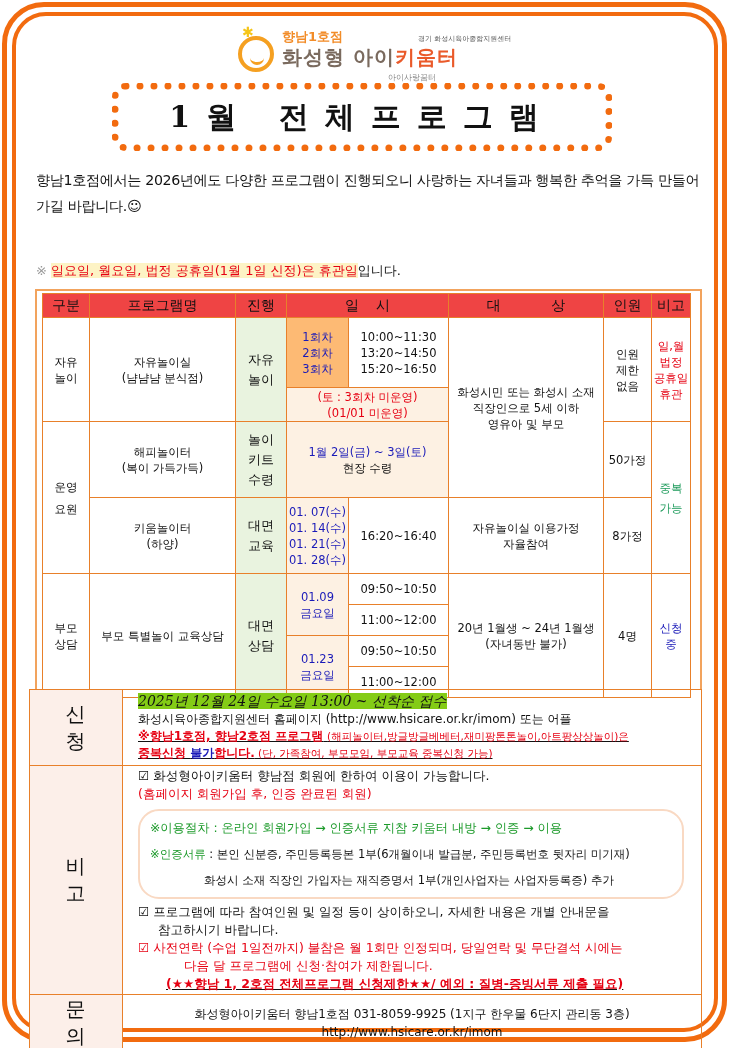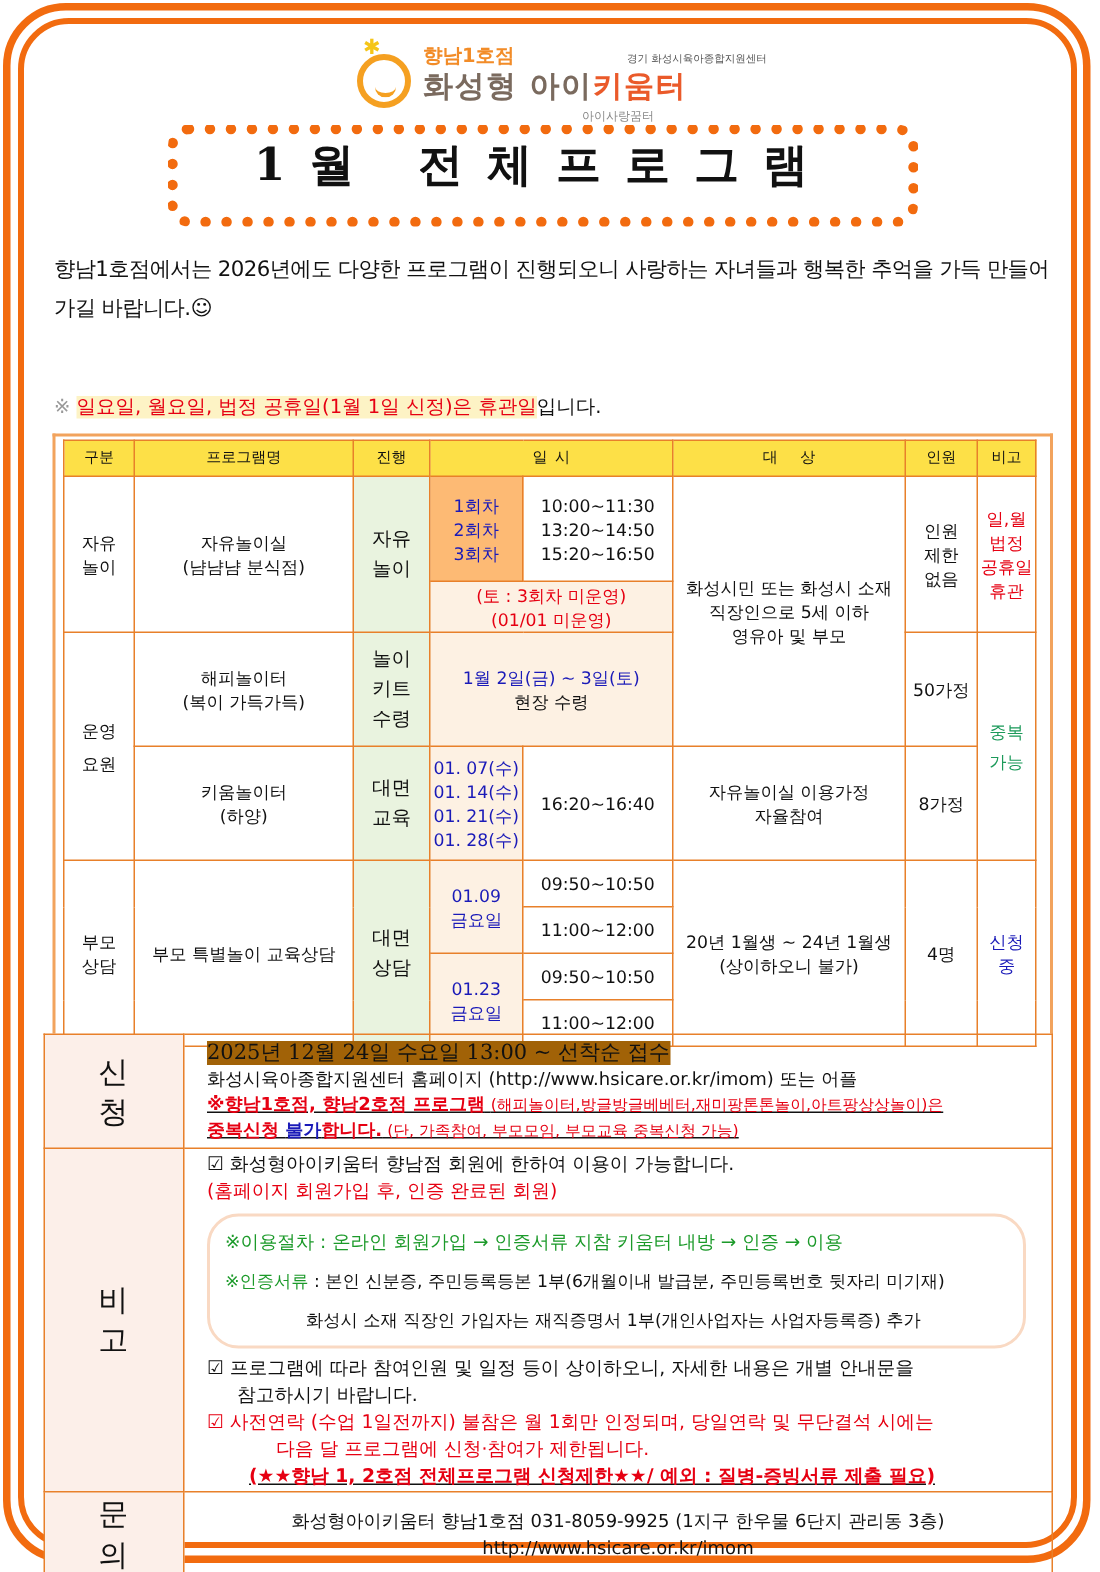--- a/index.html
+++ b/index.html
@@ -15,42 +15,42 @@
   .logo .face .smile { position:absolute; left:8px; top:14px; width:14px; height:8px;
          border-bottom:3px solid #f5a021; border-radius:0 0 10px 10px; }
   .logo .star { position:absolute; left:4px; top:-4px; color:#f5c518; font-size:14px; }
   .logo .branch { position:absolute; left:44px; top:0; color:#f28c28; font-size:13px; font-weight:bold; }
   .logo .name { position:absolute; left:44px; top:16px; font-size:20px; font-weight:bold; color:#7a6a5e; letter-spacing:1px; white-space:nowrap; }
   .logo .name .accent { color:#ea5a2a; }
   .logo .sub { position:absolute; left:150px; top:44px; font-size:8px; color:#888; white-space:nowrap; }
   .logo .org { position:absolute; left:180px; top:6px; font-size:7px; color:#555; white-space:nowrap; }
   .title-box { position:absolute; left:112px; top:83px; width:500px; height:68px;
          border:7px dotted #f26b0f; border-radius:14px; box-sizing:border-box;
-         display:flex; align-items:flex-start; justify-content:center; }
+         display:flex; align-items:center; justify-content:center; }
   .title-box span { font-family:"DejaVu Serif", serif; font-size:30px; font-weight:bold; letter-spacing:16px; color:#111; }
   .intro { position:absolute; left:36px; top:168px; width:664px; font-size:14.2px; line-height:25.5px; color:#111; letter-spacing:-0.4px; }
   .notice { position:absolute; left:36px; top:262px; font-size:13px; color:#e60012; }
   .notice .mark { color:#999; }
   .notice .hl { background:#fdf3c5; }
   .notice .tail { color:#111; }
   .sched-wrap { position:absolute; left:35px; top:289px; width:667px; height:400px;
          border:2px solid #f2a35d; border-bottom:none; box-sizing:border-box; }
   table.sched { position:absolute; left:42px; top:293px; width:648px; border-collapse:collapse; table-layout:fixed; font-size:11.5px; }
   table.sched td, table.sched th { border:1.5px solid #e8802a; text-align:center; vertical-align:middle; padding:0; line-height:16px; }
-  table.sched th { background:#fde047; font-weight:normal; font-family:Liberation Serif, serif; font-size:10px; height:23px; }
+  table.sched th { background:#ef4444; font-weight:normal; font-family:Liberation Mono, monospace; font-size:14px; height:23px; }
   .green { background:#e9f3df; }
   .peach { background:#fdf1e3; }
   .blue { color:#1a1ab8; }
   .red { color:#e60012; }
   .teal { color:#1c9a5a; }
   .bottom { position:absolute; left:29px; top:689px; width:673px; border-collapse:collapse; table-layout:fixed; }
   .bottom td { border:1.5px solid #e8802a; vertical-align:middle; }
   .bottom td.label { background:#fcefe9; font-family:"DejaVu Serif", serif; font-size:20px; text-align:center; letter-spacing:30px; padding-left:30px; }
   .apply-main { font-family:"DejaVu Serif", serif; font-size:14px; padding-left:14px; }
-  .apply-main .hl { background:#a16207; }
+  .apply-main .hl { background:#84cc16;font-style:italic; }
   .small { font-size:12px; padding-left:14px; }
   .apply-warn { font-size:12px; color:#e60012; padding-left:14px; text-decoration:underline; text-decoration-color:#111; }
   .apply-warn .b { font-weight:bold; }
   .apply-warn .blue { color:#1a1ab8; font-weight:bold; }
   .apply-warn .sm { font-size:10.5px; font-weight:normal; }
   .chk { font-size:12.5px; padding-left:14px; line-height:18px; }
   .inner-box { margin:6px 16px 4px 14px; border:2px solid #f9d9c3; border-radius:21px; padding:4px 10px; font-size:12.3px; line-height:26px; }
   .inner-box .g { color:#1c9a2a; }
   .contact { text-align:center; font-size:12px; line-height:18px; }
 </style>
@@ -187,21 +187,21 @@
 상담</td>
     <td rowspan="4">부모 특별놀이 교육상담</td>
     <td rowspan="4" class="green" style="white-space:pre-line;font-size:13px;line-height:20px">대면
 상담</td>
     <td rowspan="2" class="peach blue">
           <div>01.09</div>
           <div>금요일</div>
         </td>
     <td>09:50~10:50</td>
     <td rowspan="4" style="white-space:pre-line">20년 1월생 ~ 24년 1월생
-(상이하오니 불가)</td>
+(자녀동반 불가)</td>
     <td rowspan="4">4명</td>
     <td rowspan="4" class="blue" style="white-space:pre-line">신청
 중</td>
   </tr>
   <tr style="height:31px">
     <td>11:00~12:00</td>
   </tr>
   <tr style="height:31px">
     <td rowspan="2" class="peach blue">
           <div>01.23</div>

